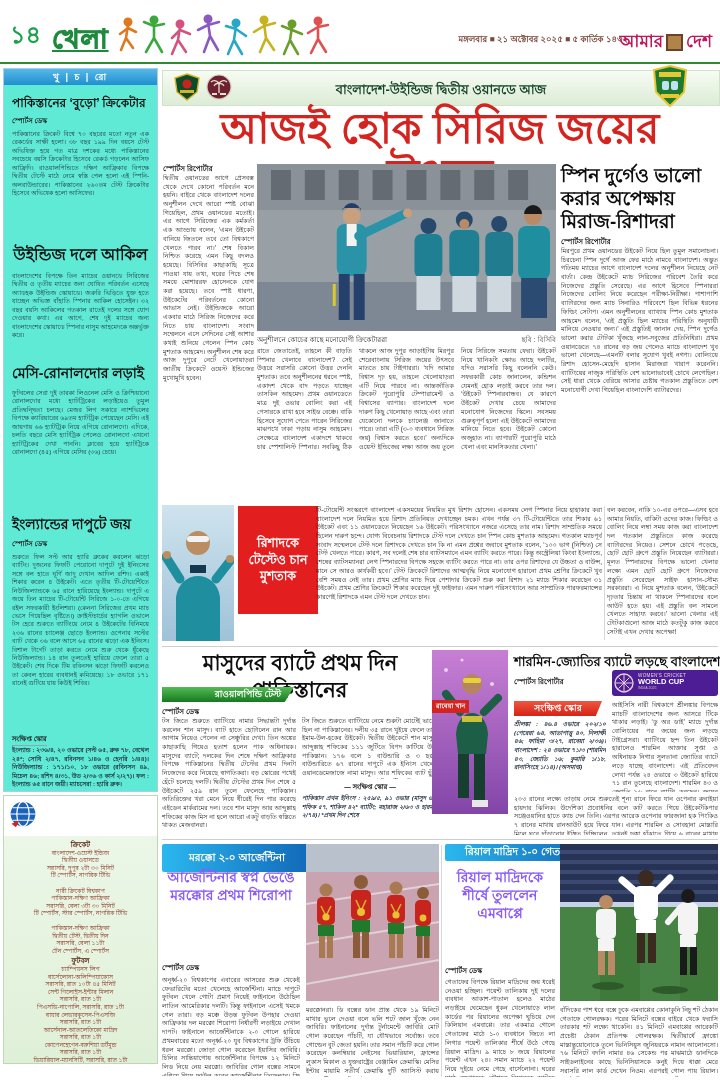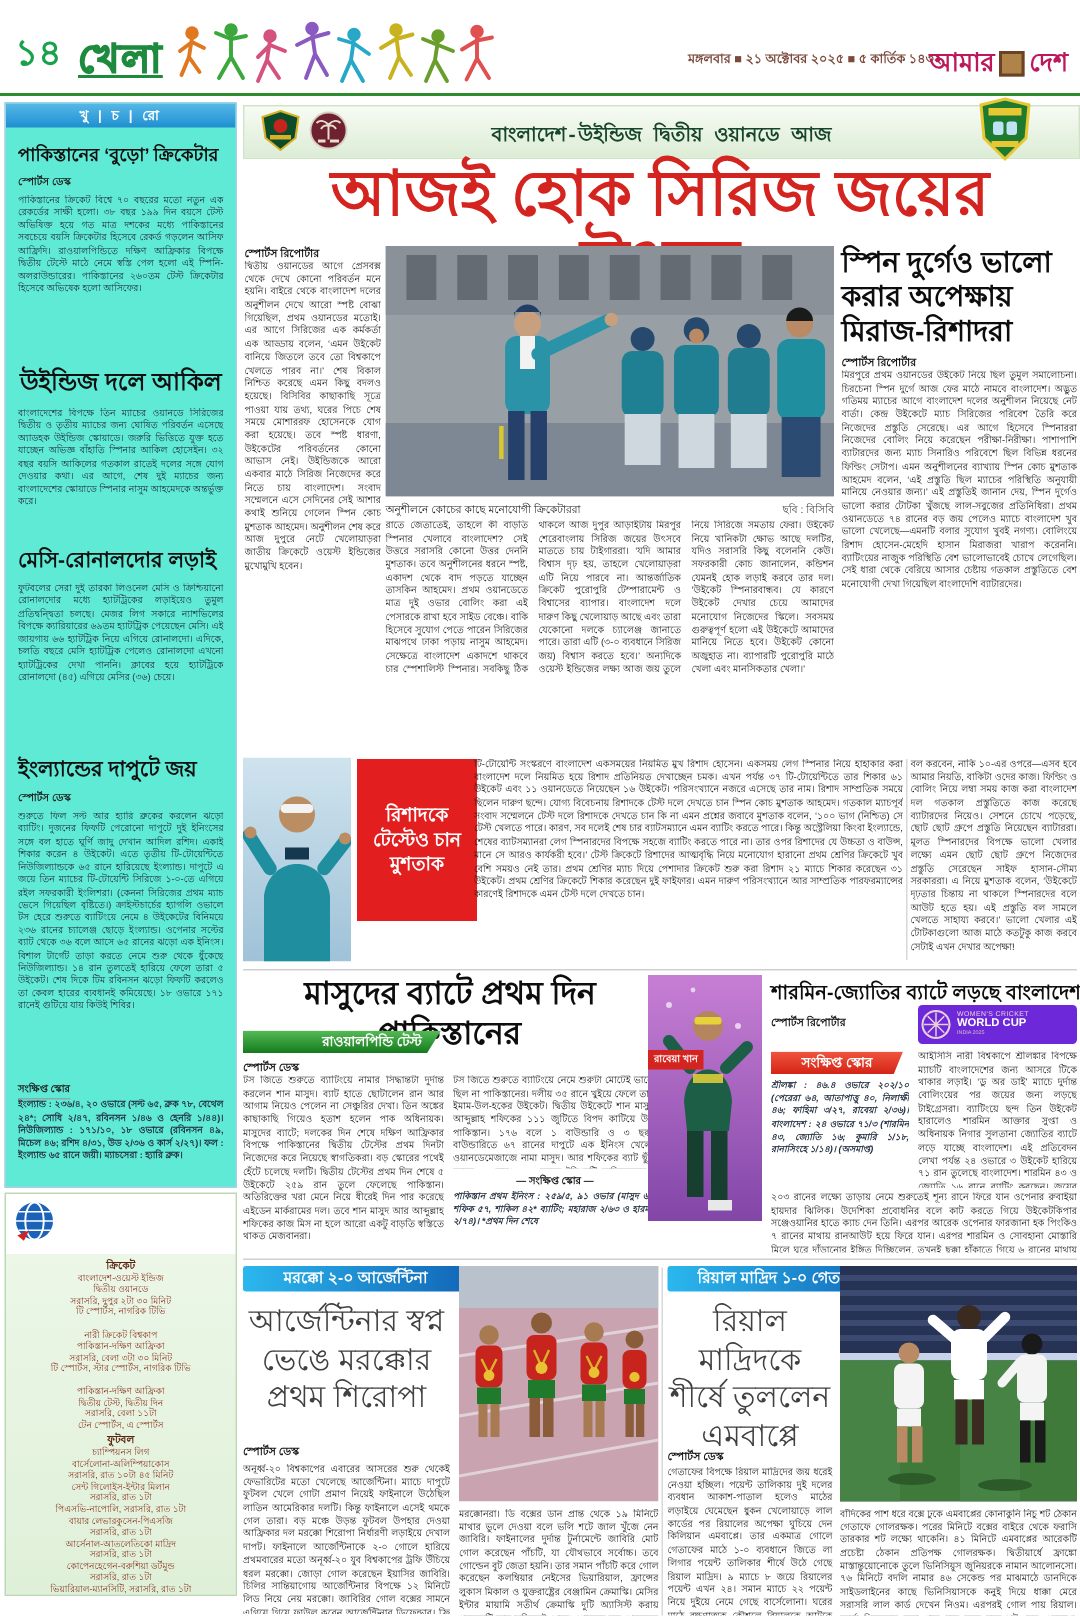--- a/index.html
+++ b/index.html
@@ -47,25 +47,25 @@
   .green-banner{background:linear-gradient(180deg,#55bb55,#157a1e);color:#fff;font-weight:bold;font-size:9px;
       display:flex;align-items:center;justify-content:center;clip-path:polygon(0 0,100% 0,93% 100%,0 100%);}
   .red-banner{background:linear-gradient(180deg,#f05540,#d42415);color:#fff;font-weight:bold;font-size:9px;
       display:flex;align-items:center;justify-content:center;clip-path:polygon(0 0,100% 0,93% 100%,0 100%);}
   .blue-banner{background:linear-gradient(90deg,#2bb7ee,#1267b8);color:#fff;font-weight:bold;font-size:10.5px;
       display:flex;align-items:center;justify-content:center;border-radius:2px;}
   .redbox{background:#e31e1e;color:#fff;font-weight:bold;font-size:12.5px;line-height:1.35;
       display:flex;align-items:center;justify-content:center;text-align:center;padding:4px;}
   .h-masud{font-size:21px;line-height:1.3;font-weight:bold;color:#0d0d0d;text-align:center;}
   .h-women{font-size:13px;font-weight:bold;color:#0d0d0d;white-space:nowrap;}
-  .h-blue{font-size:20px;line-height:1.28;font-weight:normal;color:#404040;text-align:center;}
+  .h-blue{font-size:14px;line-height:1.28;font-weight:bold;color:#8b5cf6;text-align:center;}
   .h-spin{font-size:19px;line-height:1.2;font-weight:bold;color:#0d0d0d;}
   .score-mini{font-size:6px;line-height:1.45;font-weight:bold;font-style:italic;color:#243142;text-align:justify;overflow:hidden;}
   .score-divider{font-size:6.6px;font-weight:bold;text-align:center;color:#111;}
-  .wclogo{background:#6d28d9;border-radius:3px;overflow:hidden;}
+  .wclogo{background:#4c1d95;border-radius:3px;overflow:hidden;}
   .wc-t1{font-size:4.6px;color:#e8d0da;letter-spacing:.3px;}
   .wc-t2{font-size:7.5px;font-weight:bold;color:#fff;line-height:1;}
   .wc-t3{font-size:3.6px;color:#d8b8c4;}
   .photo-label{background:#d42420;color:#fff;font-size:6.5px;font-weight:bold;padding:1px 4px;}
   .caption{font-size:7px;color:#222;}
   .credit{font-size:7px;color:#444;}
 </style>
 </head>
 <body>
 
@@ -113,21 +113,21 @@
   </div>
   <span class="abs dateline" style="right:92px;top:33px;">মঙ্গলবার ■ ২১ অক্টোবর ২০২৫ ■ ৫ কার্তিক ১৪৩২</span>
   <div class="abs masthead" style="right:8px;top:28px;">
     <span>আমার</span>
     <span class="mh-box"></span>
     <span>দেশ</span>
   </div>
   <div class="abs toprule" style="left:0;top:62px;width:720px;"></div>
 
   <div class="abs kicker-band" style="left:162px;top:70px;width:556px;height:34px;">
-    <div class="kicker-text" style="margin-top:9px;font-family:Liberation Mono, monospace;">বাংলাদেশ-উইন্ডিজ দ্বিতীয় ওয়ানডে আজ</div>
+    <div class="kicker-text" style="margin-top:9px;">বাংলাদেশ-উইন্ডিজ দ্বিতীয় ওয়ানডে আজ</div>
   </div>
   <div class="abs" style="left:174px;top:73px;">
     <svg width="26" height="28" viewBox="0 0 26 28">
         <path d="M13 1 L25 5 L23 19 L13 27 L3 19 L1 5 Z" fill="#0b4d2b" stroke="#d8b02a" stroke-width="1.4"></path>
         <circle cx="13" cy="11" r="4.6" fill="#c8241e"></circle>
         <rect x="6" y="17" width="14" height="3" fill="#d8b02a"></rect>
       </svg>
   </div>
   <div class="abs" style="left:206px;top:74px;">
     <svg width="26" height="26" viewBox="0 0 26 26">
@@ -152,21 +152,21 @@
   <div class="abs sidebar" style="left:3px;top:68px;width:153px;height:722px;">
     <div class="sidebar-tab">খু | চ | রো</div>
     <div class="sb-inner">
       <div class="sb-h1" style="margin-top:4px;">পাকিস্তানের ‘বুড়ো’ ক্রিকেটার</div>
       <div class="sb-by">স্পোর্টস ডেস্ক</div>
       <div class="sb-body" style="height:104px;">পাকিস্তানের ক্রিকেট বিশ্বে ৭০ বছরের মতো নতুন এক রেকর্ডের সাক্ষী হলো। ৩৮ বছর ১৯৯ দিন বয়সে টেস্ট অভিষিক্ত হয়ে গত মাত্র দশকের মধ্যে পাকিস্তানের সবচেয়ে বয়সি ক্রিকেটার হিসেবে রেকর্ড গড়লেন আসিফ আফ্রিদি। রাওয়ালপিন্ডিতে দক্ষিণ আফ্রিকার বিপক্ষে দ্বিতীয় টেস্টে মাঠে নেমে স্বস্তি পেল হলো এই স্পিনি-অলরাউন্ডারের। পাকিস্তানের ২৬০তম টেস্ট ক্রিকেটার হিসেবে অভিষেক হলো আসিফের।</div>
       <div class="sb-h2" style="margin-top:8px;">উইন্ডিজ দলে আকিল</div>
       <div class="sb-body" style="height:82px;">বাংলাদেশের বিপক্ষে তিন ম্যাচের ওয়ানডে সিরিজের দ্বিতীয় ও তৃতীয় ম্যাচের জন্য ঘোষিত পরিবর্তন এসেছে অ্যাডহক উইন্ডিজ স্কোয়াডে। জরুরি ভিত্তিতে যুক্ত হতে যাচ্ছেন অভিজ্ঞ বাঁহাতি স্পিনার আকিল হোসেইন। ৩২ বছর বয়সি আকিলের গতকাল রাতেই দলের সঙ্গে যোগ দেওয়ার কথা। এর আগে, শেষ দুই ম্যাচের জন্য বাংলাদেশের স্কোয়াডে স্পিনার নাসুম আহমেদকে অন্তর্ভুক্ত করে।</div>
       <div class="sb-h3" style="margin-top:8px;">মেসি-রোনালদোর লড়াই</div>
       <div class="sb-body" style="height:108px;">ফুটবলের সেরা দুই তারকা লিওনেল মেসি ও ক্রিশ্চিয়ানো রোনালদোর মধ্যে হ্যাটট্রিকের লড়াইয়েও তুমুল প্রতিদ্বন্দ্বিতা চলছে। মেজর লিগ সকারে ন্যাশভিলের বিপক্ষে ক্যারিয়ারের ৬৯তম হ্যাটট্রিক পেয়েছেন মেসি। এই জায়গায় ৬৬ হ্যাটট্রিক নিয়ে এগিয়ে রোনালদো। এদিকে, চলতি বছরে মেসি হ্যাটট্রিক পেলেও রোনালদো এখনো হ্যাটট্রিকের দেখা পাননি। ক্লাবের হয়ে হ্যাটট্রিকে রোনালদো (৪৫) এগিয়ে মেসির (৩৬) চেয়ে।</div>
-      <div class="sb-h3" style="margin-top:4px;">ইংল্যান্ডের দাপুটে জয়</div>
+      <div class="sb-h3" style="margin-top:16px;">ইংল্যান্ডের দাপুটে জয়</div>
       <div class="sb-by">স্পোর্টস ডেস্ক</div>
       <div class="sb-body" style="height:170px;">শুরুতে ফিল সল্ট আর হ্যারি ব্রুকের করলেন ঝড়ো ব্যাটিং। দুজনের ফিফটি পেরোনো দাপুটে দুই ইনিংসের সঙ্গে বল হাতে ঘূর্ণি জাদু দেখান আদিল রশিদ। একাই শিকার করেন ৪ উইকেট। এতে তৃতীয় টি-টোয়েন্টিতে নিউজিল্যান্ডকে ৬৫ রানে হারিয়েছে ইংল্যান্ড। দাপুটে এ জয়ে তিন ম্যাচের টি-টোয়েন্টি সিরিজে ১-০-তে এগিয়ে রইল সফরকারী ইংলিশরা। (কেননা সিরিজের প্রথম ম্যাচ ভেসে গিয়েছিল বৃষ্টিতে।) ক্রাইস্টচার্চের হ্যাগলি ওভালে টস হেরে শুরুতে ব্যাটিংয়ে নেমে ৪ উইকেটের বিনিময়ে ২৩৬ রানের চ্যালেঞ্জ ছোড়ে ইংল্যান্ড। ওপেনার সল্টের ব্যাট থেকে ৩৬ বলে আসে ৬৫ রানের ঝড়ো এক ইনিংস। বিশাল টার্গেট তাড়া করতে নেমে শুরু থেকে ধুঁকেছে নিউজিল্যান্ড। ১৪ রান তুলতেই হারিয়ে ফেলে তারা ৫ উইকেট। শেষ দিকে টিম রবিনসন ঝড়ো ফিফটি করলেও তা কেবল হারের ব্যবধানই কমিয়েছে। ১৮ ওভারে ১৭১ রানেই গুটিয়ে যায় কিউই শিবির।</div>
       <div style="margin-top:4px;"><span class="sb-score-label">সংক্ষিপ্ত স্কোর</span></div>
       <div class="sb-scores" style="height:92px;">ইংল্যান্ড : ২৩৬/৪, ২০ ওভারে (সল্ট ৬৫, ব্রুক ৭৮, বেথেল ২৪*; সোধি ২/৪৭, রবিনসন ১/৪৬ ও হেনরি ১/৪৪)। নিউজিল্যান্ড : ১৭১/১০, ১৮ ওভারে (রবিনসন ৪৯, মিচেল ৪৬; রশিদ ৪/৩১, উড ২/৩৬ ও কার্স ২/২৭)। ফল : ইংল্যান্ড ৬৫ রানে জয়ী। ম্যাচসেরা : হ্যারি ব্রুক।</div>
     </div>
   </div>
 
   <div class="abs tvbox" style="left:3px;top:795px;width:153px;height:267px;">
     <div class="tv-header">
       <span>
@@ -364,21 +364,21 @@
   <div class="abs score-mini" style="left:514px;top:720px;width:92px;height:72px;">
     <span>শ্রীলঙ্কা : ৪৬.৪ ওভারে ২০২/১০ (পেরেরা ৬৪, আতাপাত্তু ৪০, নিলাক্ষী ৪৬; ফাহিমা ৩/২৭, রাবেয়া ২/৩৬)।</span>
     <span>বাংলাদেশ : ২৪ ওভারে ৭১/৩ (শারমিন ৪৩, জ্যোতি ১৬; কুমারি ১/১৮, রানাসিংহে ১/১৪)। (অসমাপ্ত)</span>
   </div>
   <div class="abs body-text" style="left:612px;top:701px;width:106px;height:91px;">আইসিসি নারী বিশ্বকাপে শ্রীলঙ্কার বিপক্ষে ম্যাচটি বাংলাদেশের জন্য আসরে টিকে থাকার লড়াই। ‘ডু অর ডাই’ ম্যাচে দুর্দান্ত বোলিংয়ের পর জয়ের জন্য লড়ছে টাইগ্রেসরা। ব্যাটিংয়ে ছন্দ তিন উইকেট হারালেও শারমিন আক্তার সুপ্তা ও অধিনায়ক নিগার সুলতানা জ্যোতির ব্যাটে লড়ে যাচ্ছে বাংলাদেশ। এই প্রতিবেদন লেখা পর্যন্ত ২৪ ওভারে ৩ উইকেট হারিয়ে ৭১ রান তুলেছে বাংলাদেশ। শারমিন ৪৩ ও জ্যোতি ১৬ রানে ব্যাটিং করছেন। জয়ের জন্য ১৫৬ বলে ১৩২ রান চাই বাংলাদেশের।</div>
   <div class="abs body-text" style="left:514px;top:795px;width:204px;height:40px;">২০৩ রানের লক্ষ্যে তাড়ায় নেমে শুরুতেই শূন্য রানে ফিরে যান ওপেনার রুবাইয়া হায়দার ঝিলিক। উদেশিকা প্রবোধনির বলে কাট করতে গিয়ে উইকেটকিপার সঞ্জেওয়ানির হাতে ক্যাচ দেন তিনি। এরপর আরেক ওপেনার ফারজানা হক পিংকিও ৭ রানের মাথায় রানআউট হয়ে ফিরে যান। এরপর শারমিন ও সোবহানা মোস্তারি মিলে ঘুরে দাঁড়ানোর ইঙ্গিত দিচ্ছিলেন, তখনই ছক্কা হাঁকাতে গিয়ে ৬ রানের মাথায় বাউন্ডারিতে ধরা পড়েন মোস্তারি। মোস্তারির বিদায়ের পর শারমিনের সঙ্গে জুটি বাঁধেন অধিনায়ক নিগার সুলতানা। দুজন পরিস্থিতি বুঝে খেলতে থাকেন। তাতে দলীয় রান পঞ্চাশের ঘর পার হয়। বাংলাদেশের হয়ে ২৭ রানে ৩ উইকেট শিকার করে ইনিংসের সেরা বোলার ফাহিমা খাতুন। এছাড়া ৩৬ রানের খরচায় ২ উইকেট পেয়েছেন রাবেয়া খান।</div>
 
   <div class="abs hairline-h" style="left:162px;top:839px;width:556px;"></div>
   <div class="abs hairline-v" style="left:441px;top:845px;height:232px;"></div>
 
-  <div class="abs blue-banner" style="left:162px;top:844px;width:150px;height:17px;">মরক্কো ২-০ আর্জেন্টিনা</div>
+  <div class="abs blue-banner" style="left:162px;top:844px;width:150px;height:28px;">মরক্কো ২-০ আর্জেন্টিনা</div>
   <div class="abs h-blue" style="left:162px;top:869px;width:138px;">আর্জেন্টিনার স্বপ্ন ভেঙে মরক্কোর প্রথম শিরোপা</div>
   <div class="abs byline" style="left:162px;top:962px;">স্পোর্টস ডেস্ক</div>
   <div class="abs" style="left:306px;top:844px;width:133px;height:157px;">
     <svg width="133" height="157" viewBox="0 0 133 157" preserveAspectRatio="none">
       <rect width="133" height="157" fill="#c9a3b0"></rect>
       <rect width="133" height="28" fill="#b9c1cc"></rect>
       <path d="M0 60 L133 40 M0 100 L133 78 M0 140 L133 116" stroke="#e0d2d8" stroke-width="2" fill="none"></path>
       <g>
         <g transform="translate(8,38)">
             <circle cx="12" cy="8" r="6.5" fill="#a87a52"></circle>

